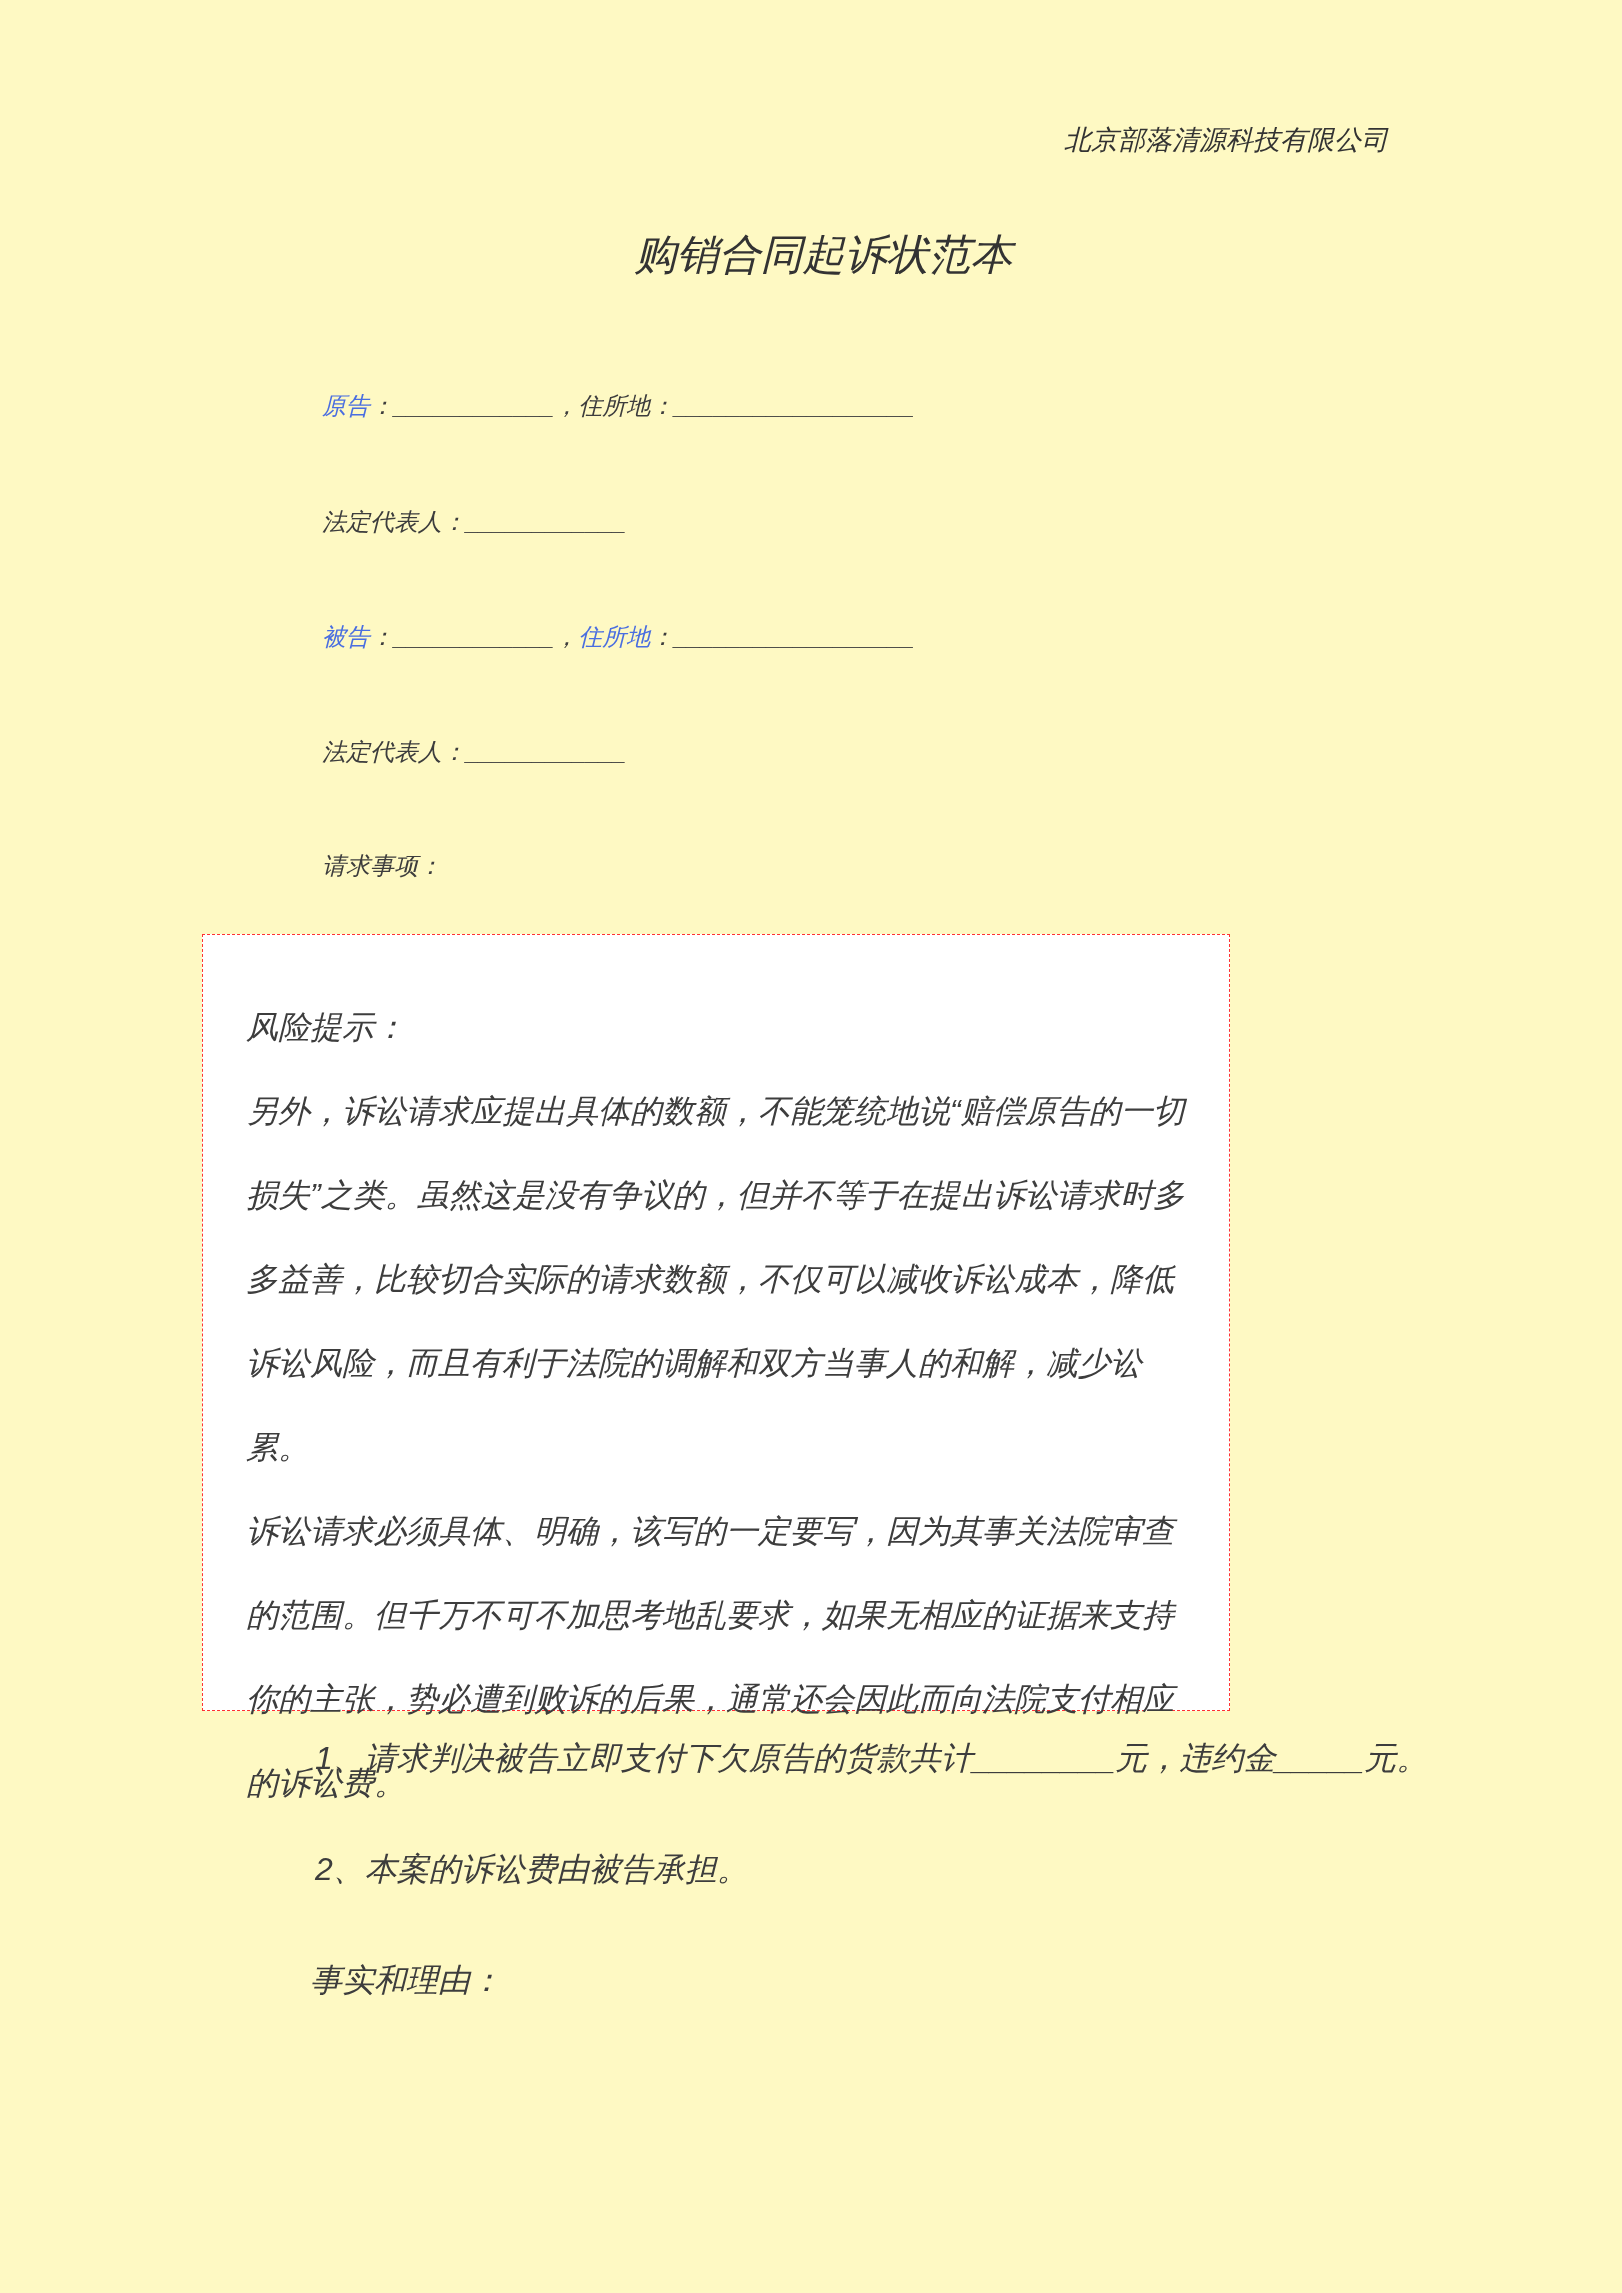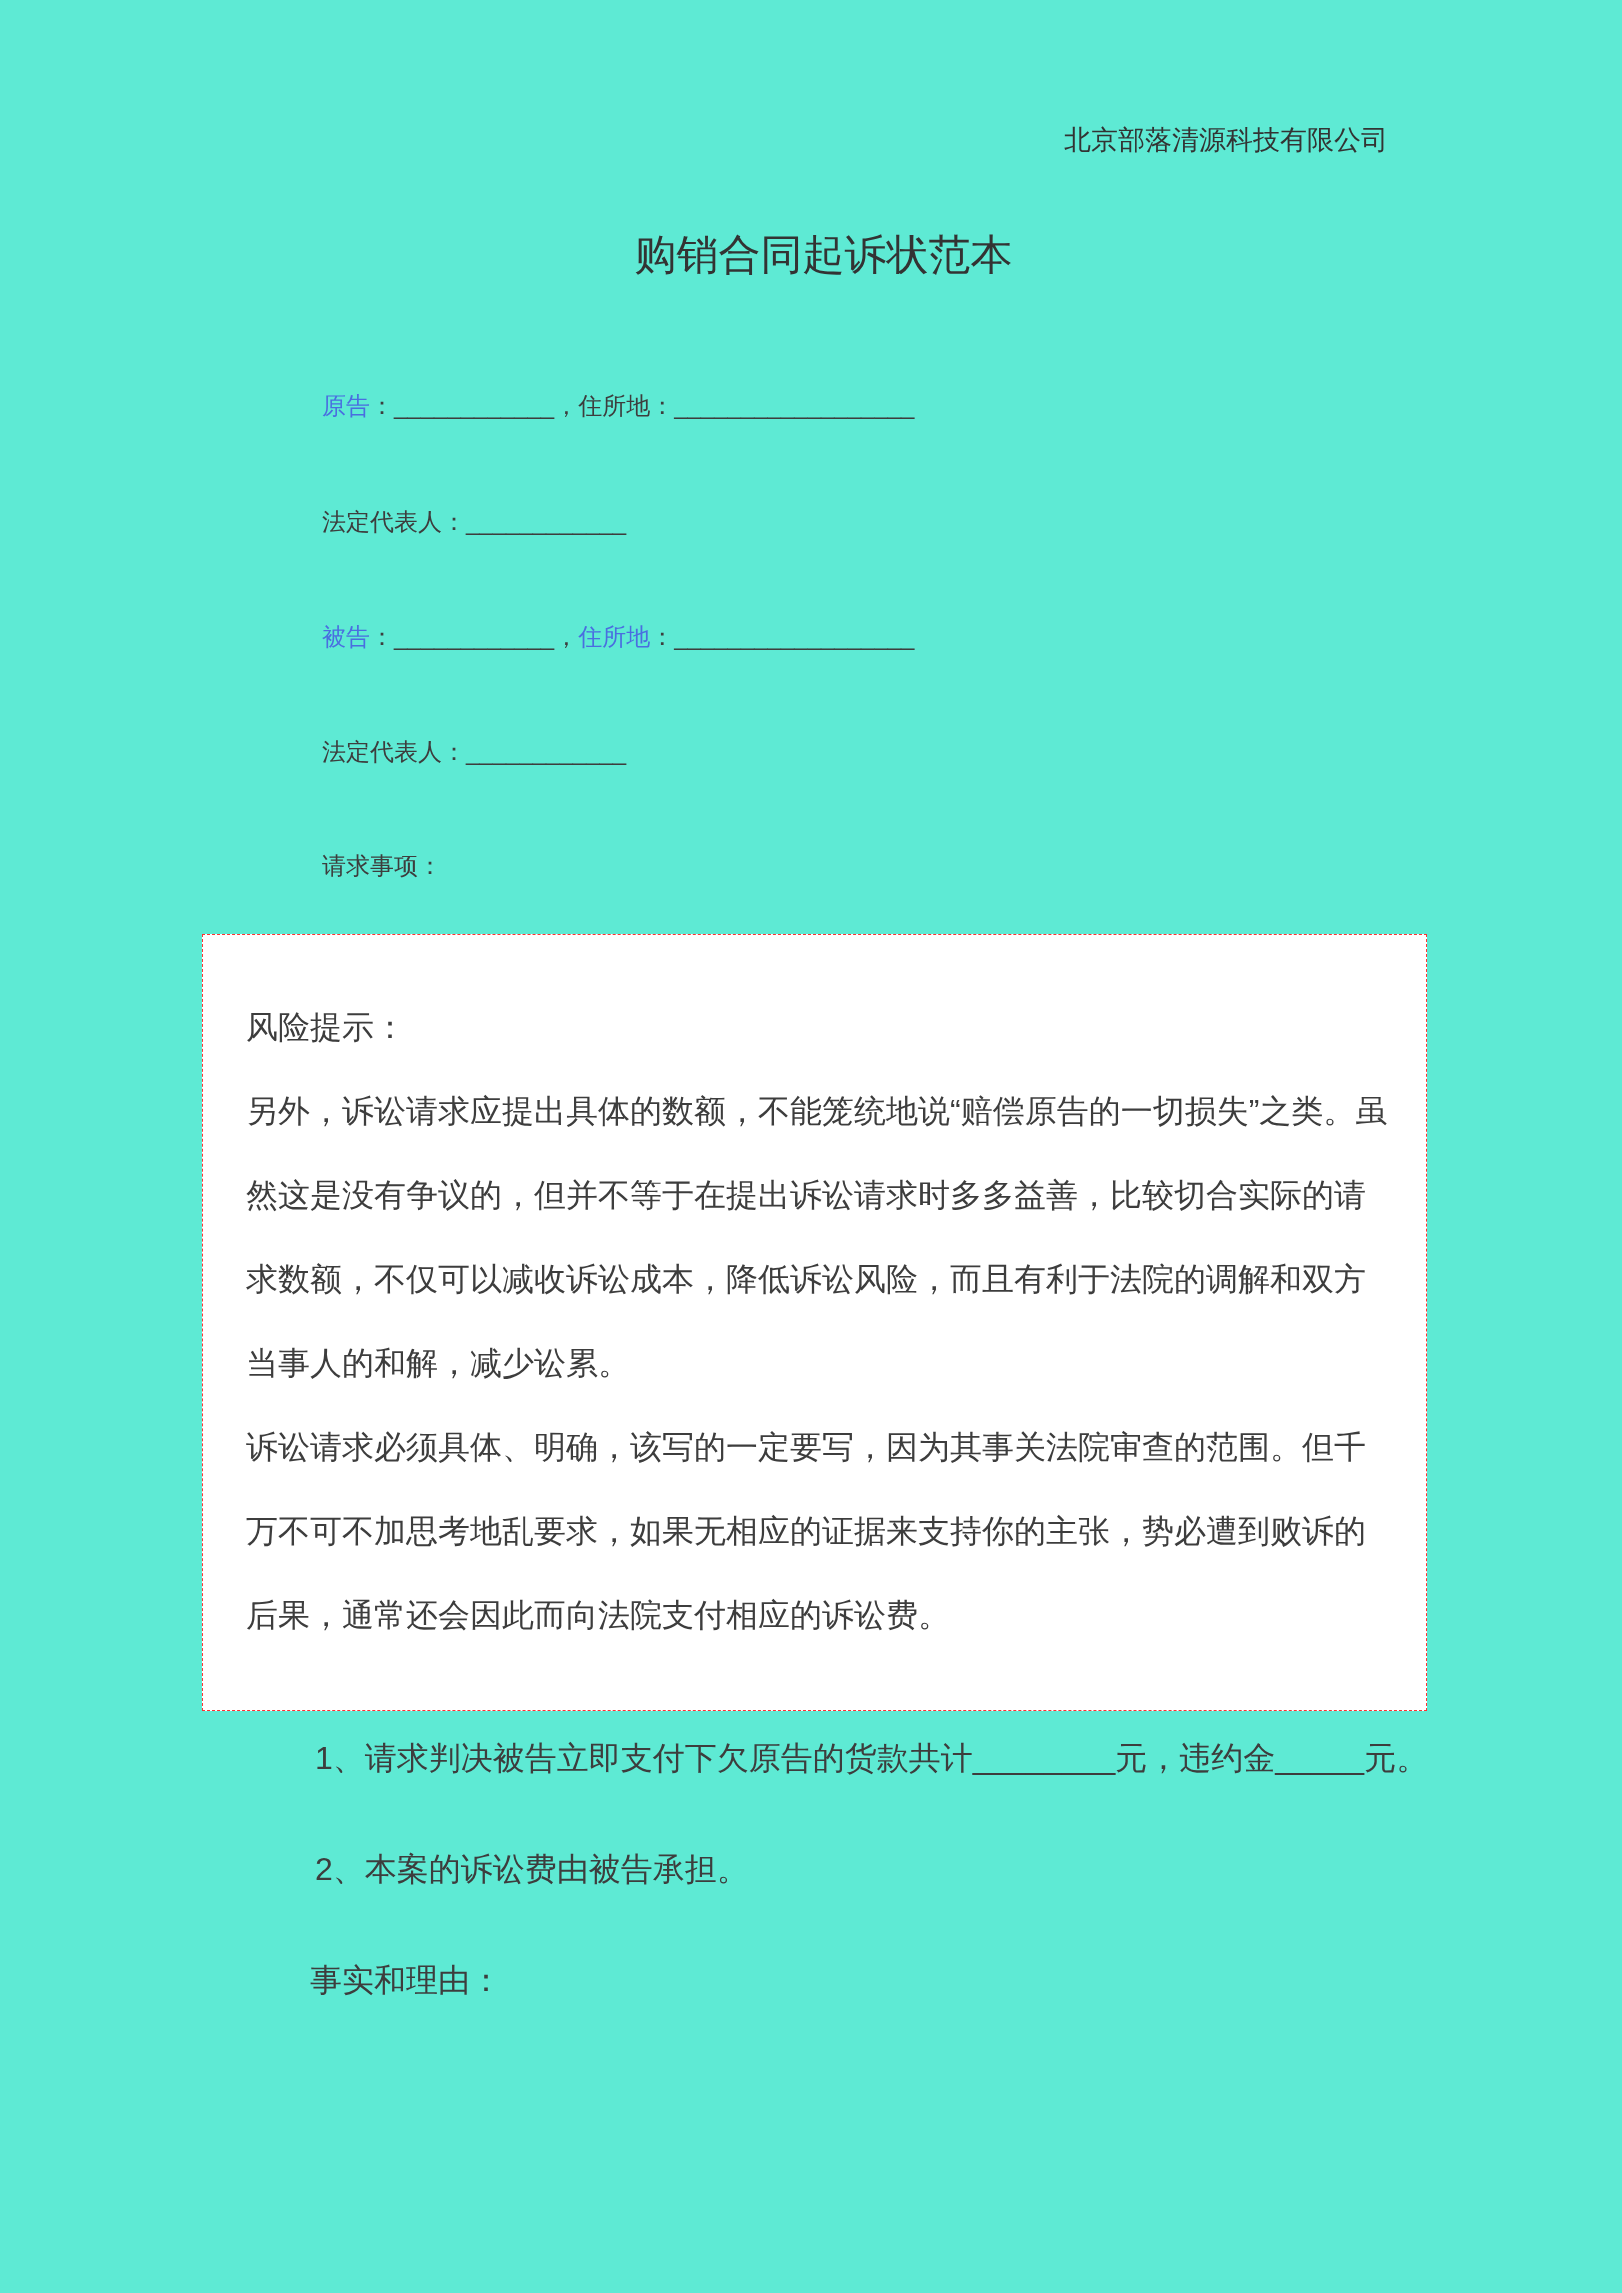--- a/index.html
+++ b/index.html
@@ -5,21 +5,21 @@
   * { box-sizing: border-box; }
   html, body { margin: 0; padding: 0; }
   body {
     width: 1623px;
     height: 2294px;
     background: #ffffff;
     position: relative;
     font-family: "Liberation Sans", sans-serif;
     color: var(--text, #3d3d3d);
   }
-  .page { position: absolute; inset: 0; background: #5eead4; }
+  .page { position: absolute; inset: 0; background: #fef9c3; font-style: italic; }
 
   .company {
     position: absolute;
     top: 124px;
     right: 235px;
     font-size: 27px;
     line-height: 33px;
     color: #333333;
     white-space: nowrap;
   }
@@ -51,21 +51,21 @@
   .l4 { top: 717px; }
   .l5 { top: 831px; }
 
   .blue { color: var(--accent-blue, #4a6ee0); }
   .blank { color: var(--text, #3d3d3d); }
 
   .risk-box {
     position: absolute;
     left: 202px;
     top: 934px;
-    width: 1225px;
+    width: 1028px;
     height: 777px;
     border: 1.8px dashed var(--accent-red, #ff3232);
     padding: 50px 33px 0 43px;
     background: #ffffff;
   }
   .risk-box p {
     margin: 0;
     font-size: 32px;
     line-height: 84px;
     color: var(--text, #3d3d3d);

